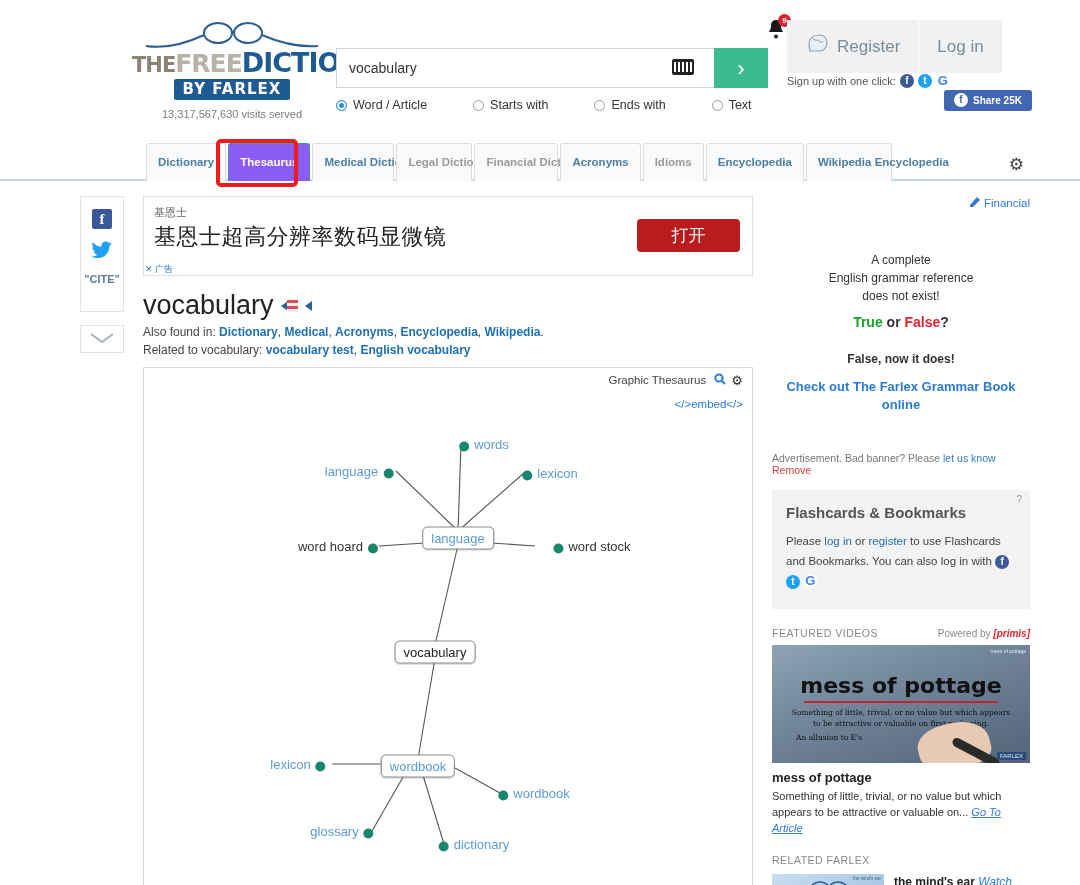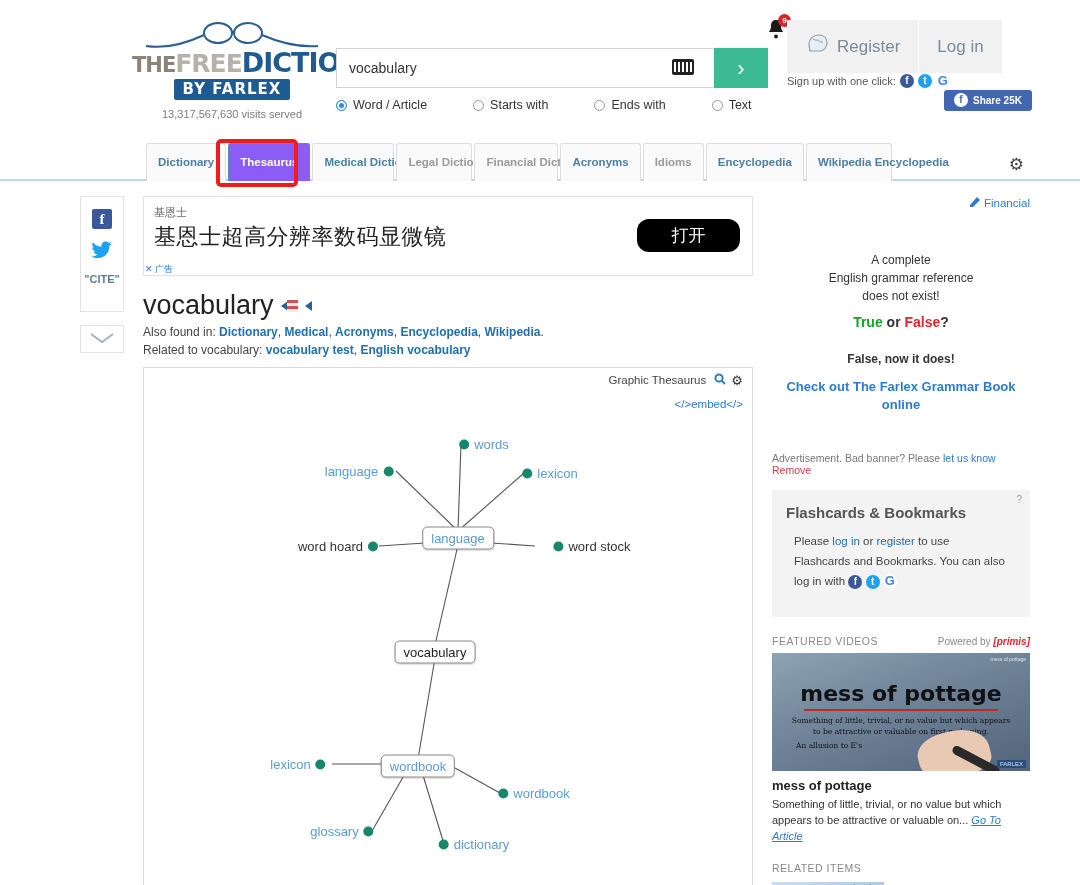--- a/index.html
+++ b/index.html
@@ -120,22 +120,22 @@
     text-align:center; font-size:15px; line-height:26px; cursor:pointer;
   }
 
   
   .main { position:absolute; left:143px; top:196px; width:610px; }
 
   .ad-box { border:1px solid #e0e0e0; height:80px; position:relative; background:#fff; padding:8px 10px; }
   .ad-brand { font-size:11px; color:#666; }
   .ad-title { font-size:22px; color:#222; margin-top:2px; letter-spacing:0.5px; }
   .ad-open {
-    position:absolute; right:12px; top:22px; background:#000000; color:#fff;
-    width:103px; height:33px; border-radius:12px; text-align:center;
+    position:absolute; right:12px; top:22px; background:#b91c1c; color:#fff;
+    width:103px; height:33px; border-radius:4px; text-align:center;
     line-height:33px; font-size:17px; cursor:pointer;
   }
   .ad-label { position:absolute; left:1px; top:66px; font-size:9px; color:#2b7bd4; }
 
   .term { font-size:27px; color:#222; margin:14px 0 2px; display:flex; align-items:center; gap:7px; }
   .spk { width:17px; height:14px; position:relative; display:inline-block; }
   .spk .cone { position:absolute; left:0; top:2px; width:0; height:0;
     border-top:5px solid transparent; border-bottom:5px solid transparent; border-right:7px solid #2c5f9e; }
   .spk .flag { position:absolute; left:6px; top:1px; width:11px; height:12px;
     background:linear-gradient(to bottom,#d94f4f 0 25%, #eee 25% 50%, #d94f4f 50% 75%, #eee 75% 100%); }
@@ -153,41 +153,41 @@
   .thes-head .icons { display:inline-flex; gap:5px; margin-left:5px; vertical-align:middle; }
   .embed { color:#2b7bd4; font-size:11.5px; display:block; margin-top:10px; cursor:pointer; }
   .graph { position:absolute; inset:0; }
   .gnode-box {
     position:absolute; border:1px solid #888; border-radius:5px; background:#fff;
     font-size:13px; padding:3px 8px; white-space:nowrap; cursor:pointer;
     transform:translate(-50%,-50%); box-shadow:0 1px 1px rgba(0,0,0,.12);
   }
   .gnode-box.blue { color:#5b9bd5; }
   .gnode-box.dark { color:#222; }
-  .gleaf { position:absolute; transform:translate(-50%,-50%); display:flex; align-items:center; gap:5px; white-space:nowrap; cursor:pointer; }
+  .gleaf { position:absolute; transform:translate(-50%,-50%); display:flex; align-items:flex-end; gap:5px; white-space:nowrap; cursor:pointer; }
   .gleaf .dot { width:10px; height:10px; border-radius:50%; background:#18866a; flex:0 0 auto; }
   .gleaf .lbl { font-size:13px; color:#5b9bd5; }
   .gleaf.dark .lbl { color:#333; }
   .gleaf.left { flex-direction:row-reverse; }
 
   
   .side { position:absolute; left:772px; top:196px; width:258px; }
   .feedback { text-align:right; color:#2b7bd4; font-size:11.5px; cursor:pointer; }
   .grammar { text-align:center; margin-top:42px; font-size:12px; color:#333; line-height:18px; }
   .grammar .tf { font-size:14px; font-weight:bold; margin:8px 0 19px; }
   .gr-true { color:#15a326; }
   .gr-false { color:#e2232b; }
   .gr-cta { color:#2b7bd4; font-weight:bold; font-size:13px; margin-top:10px; cursor:pointer; }
   .adnote { margin-top:38px; font-size:10.5px; color:#777; }
   .adnote .lk { color:#2b7bd4; }
   .adnote .rm { color:#d63b3b; }
 
   .flash { margin-top:14px; background:#f3f3f3; padding:14px 14px 18px; position:relative; }
   .flash h3 { margin:0 0 10px; font-size:15px; color:#555; }
-  .flash p { margin:8px; font-size:11.5px; color:#444; line-height:20px; }
+  .flash p { margin:0; font-size:11.5px; color:#444; line-height:20px; }
   .flash .q { position:absolute; right:8px; top:4px; font-size:10px; color:#999; cursor:pointer; }
 
   .secthead { margin-top:18px; display:flex; justify-content:space-between; align-items:center; }
   .secthead .t { font-size:10.5px; color:#888; letter-spacing:.5px; }
   .secthead .p { font-size:10px; color:#888;padding-left:39px; }
   .primis { color:#e2232b; font-weight:bold; font-style:italic; }
 
   .vid {
     margin-top:6px; height:118px; position:relative; overflow:hidden;
     background:linear-gradient(160deg,#8fa3b5 0%, #6f8399 45%, #53647a 100%);
@@ -512,21 +512,21 @@
       <div class="vsub">Something of little, trivial, or no value but which appears to be attractive or valuable on first reckoning.</div>
       <div class="vallu">An allusion to E's</div>
       <div class="vhand"></div>
       <div class="vpen"></div>
       <div class="vbrand">FARLEX</div>
     </div>
     <div class="vcap">mess of pottage</div>
     <div class="vdesc"><span>Something of little, trivial, or no value but which appears to be attractive or valuable on... </span><span class="goart">Go To Article</span></div>
 
     <div class="secthead">
-      <span class="t">RELATED ITEMS</span>
+      <span class="t">RELATED FARLEX</span>
     </div>
 
     <div class="rel">
       <div class="relthumb">
         <div class="rl-corner">the mind's ear</div>
         <svg width="112" height="22" viewBox="0 0 112 22" style="position:absolute;left:0;top:6px;">
           <ellipse cx="48" cy="8" rx="9" ry="6" fill="none" stroke="#2b5f93" stroke-width="1.5"></ellipse>
           <ellipse cx="66" cy="8" rx="9" ry="6" fill="none" stroke="#2b5f93" stroke-width="1.5"></ellipse>
           <path d="M39 10 Q22 20 8 18" stroke="#2b5f93" stroke-width="1.5" fill="none"></path>
           <path d="M75 10 Q92 19 106 18" stroke="#2b5f93" stroke-width="1.5" fill="none"></path>

